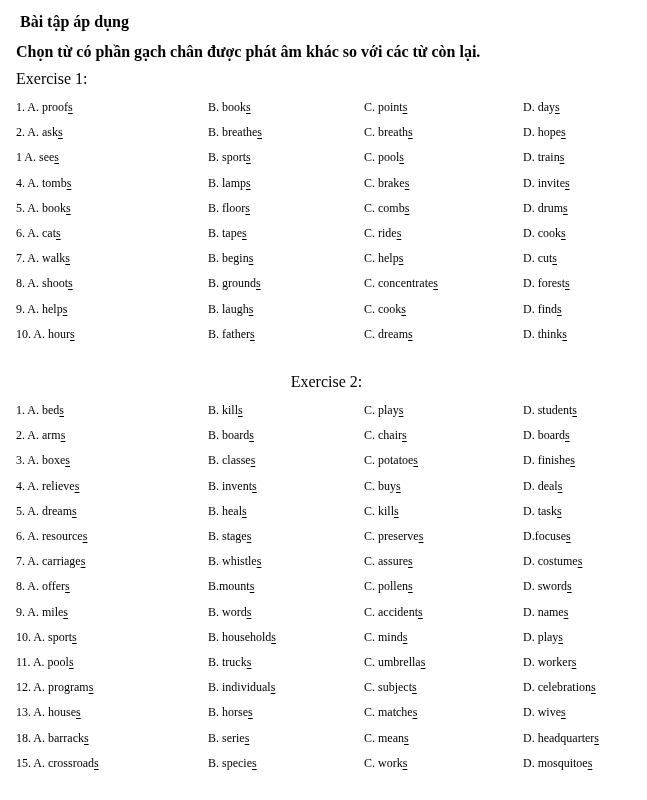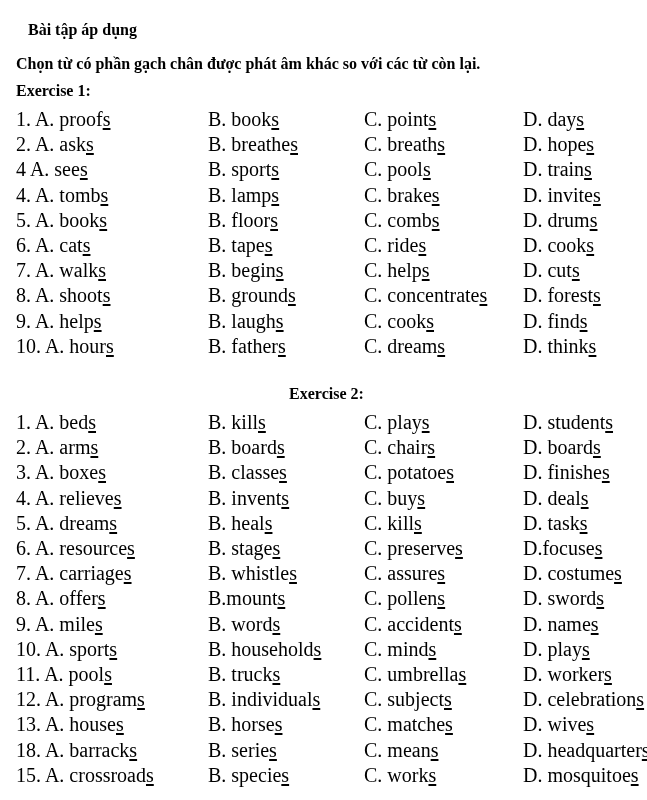--- a/index.html
+++ b/index.html
@@ -4,35 +4,35 @@
 <style>
   html, body { margin: 0; padding: 0; background: #ffffff; }
   body {
     width: 647px; height: 800px;
     font-family: "Liberation Serif", "DejaVu Serif", serif;
     color: #000000;
     overflow: hidden;
   }
   .page { padding: 7px 10px 0 16px; }
   .title {
-    font-size: 16px; font-weight: bold; line-height: 22px; margin: 12px;
+    font-size: 16px; font-weight: bold; line-height: 22px; margin: 4px;
   }
   .instruction {
     font-size: 16px; font-weight: bold; line-height: 22px; margin: 8px 0 0 0;
   }
   .ex-label {
-    font-size: 16px; font-weight: bold; line-height: 22px; margin: 5px 0 0 0;
+    font-size: 16px; font-weight: normal; line-height: 22px; margin: 5px 0 0 0;
   }
   .ex-label.second { margin-top: 24px; text-align: center; }
   .rows { margin-top: 5px; }
   .q-row {
     display: grid;
     grid-template-columns: 192px 156px 159px auto;
     line-height: 25.2px;
-    font-size: 20px;
+    font-size: 12px;
   }
   .cell { white-space: nowrap; }
   .u { text-decoration: underline; text-underline-offset: 2px; }
 </style>
 </head>
 <body>
 
 <div class="page">
   <p class="title">Bài tập áp dụng</p>
   <p class="instruction">Chọn từ có phần gạch chân được phát âm khác so với các từ còn lại.</p>
@@ -45,21 +45,21 @@
         <div class="cell"><span>C. point</span><span class="u">s</span></div>
         <div class="cell"><span>D. day</span><span class="u">s</span></div>
       </div>
       <div class="q-row">
         <div class="cell"><span>2. A. ask</span><span class="u">s</span></div>
         <div class="cell"><span>B. breathe</span><span class="u">s</span></div>
         <div class="cell"><span>C. breath</span><span class="u">s</span></div>
         <div class="cell"><span>D. hope</span><span class="u">s</span></div>
       </div>
       <div class="q-row">
-        <div class="cell"><span>4 A. see</span><span class="u">s</span></div>
+        <div class="cell"><span>1 A. see</span><span class="u">s</span></div>
         <div class="cell"><span>B. sport</span><span class="u">s</span></div>
         <div class="cell"><span>C. pool</span><span class="u">s</span></div>
         <div class="cell"><span>D. train</span><span class="u">s</span></div>
       </div>
       <div class="q-row">
         <div class="cell"><span>4. A. tomb</span><span class="u">s</span></div>
         <div class="cell"><span>B. lamp</span><span class="u">s</span></div>
         <div class="cell"><span>C. brake</span><span class="u">s</span></div>
         <div class="cell"><span>D. invite</span><span class="u">s</span></div>
       </div>

